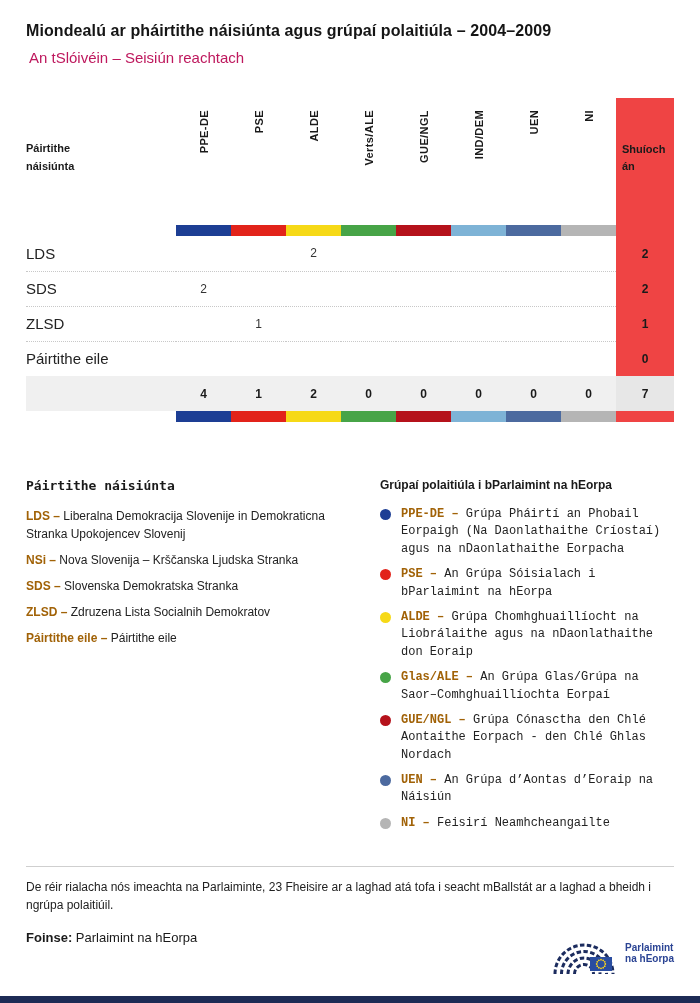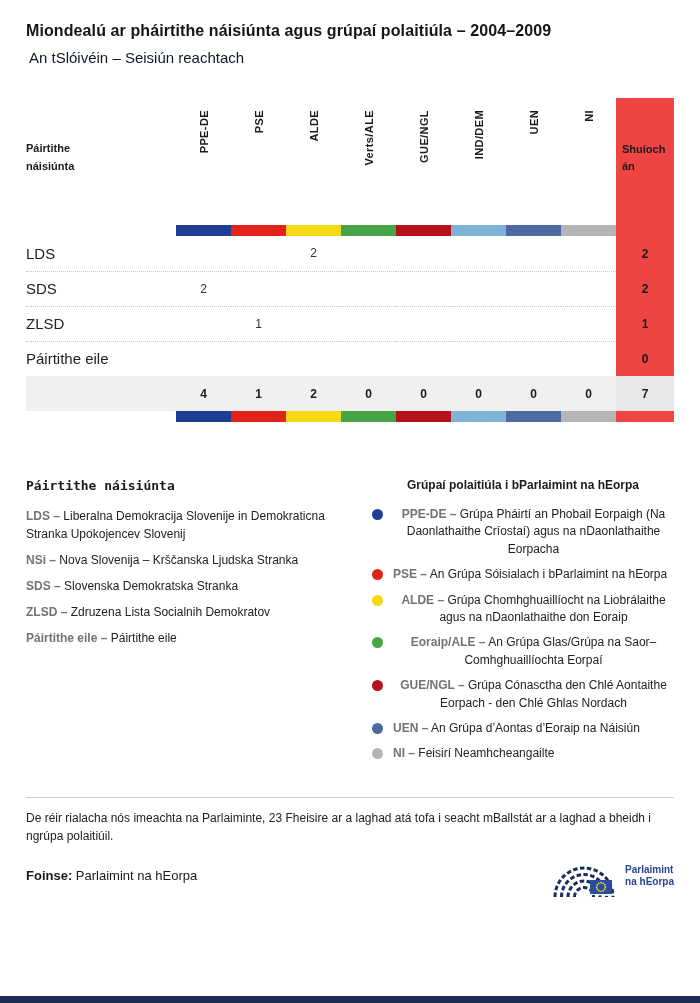--- a/index.html
+++ b/index.html
@@ -2,21 +2,21 @@
 <html><head>
 <meta charset="utf-8">
 <style>
   html,body { margin:0; padding:0; background:#ffffff; }
   .page {
     position:relative; width:700px; height:1003px; box-sizing:border-box;
     padding:22px 26px 8px; overflow:hidden; background:#fff;
     font-family:"Liberation Sans", sans-serif; color:#222;
   }
   h1.title { margin:0; font-size:16px; font-weight:700; color:#151515; letter-spacing:.1px; }
-  h2.subtitle { margin:9px 0 0 3px; font-size:15px; font-weight:400; color:#0f172a; }
+  h2.subtitle { margin:9px 0 0 3px; font-size:15px; font-weight:400; color:#be185d; }
 
   table.grid { border-collapse:collapse; table-layout:fixed; width:648px; margin-top:32px; }
   table.grid td { padding:0; vertical-align:middle; }
   col.c-name { width:150px; } col.c-grp { width:55px; } col.c-seat { width:58px; }
 
   .head-row td { vertical-align:bottom; }
   .vwrap { height:127px; display:flex; justify-content:center; align-items:flex-start;
            padding-top:12px; box-sizing:border-box; }
   .vtext { writing-mode:vertical-rl; transform:rotate(180deg); font-size:11px; font-weight:700;
            color:#1a1a1a; letter-spacing:.4px; white-space:nowrap; }
@@ -36,34 +36,34 @@
   .num { text-align:center; font-size:12px; color:#333; }
   .seats-num { text-align:center; font-size:12px; font-weight:700; color:#1a1a1a; }
 
   .totals-row { height:35px; }
   .totals-row td { background:#f0f0f0; }
   .totals-row td.num { font-weight:700; color:#1a1a1a; }
   .totals-row td.seats-col { background:#e7e7e7; }
 
   .legends { display:flex; margin-top:56px; }
   .legend-left { width:334px; flex:none; }
-  .legend-right { flex:1; margin-left:12px;text-align:center; }
+  .legend-right { flex:1; margin-left:20px; }
   .legend-left h3 { margin:0 0 14px; font-family:"DejaVu Sans Mono", monospace; font-size:13px;
                     font-weight:700; color:#1a1a1a; }
   .legend-right h3 { margin:0 0 14px; font-size:12px; font-weight:700; color:#1a1a1a; }
   .pitem { margin:0 0 8px; font-size:12px; line-height:1.5; color:#222; }
-  .pitem b, .gitem b { color:#737373; }
+  .pitem b, .gitem b { color:#a16207; }
   .gitem { display:flex; margin-bottom:8px; }
   .dot { width:11px; height:11px; border-radius:50%; flex:none; margin:3px 10px 0 0; }
-  .gitem .txt { margin:0; font-size:12px; line-height:1.45; color:#222; }
+  .gitem .txt { margin:0; font-size:12px; line-height:1.45; color:#222;font-family:Liberation Mono, monospace; }
 
   hr.rule { border:none; border-top:1px solid #cfcfcf; margin:26px 0 0; }
   .footnote { margin:11px 0 0; font-size:12px; line-height:1.5; color:#222; max-width:655px; }
 
-  .source-row { display:flex; justify-content:space-between; align-items:center; margin-top:8px; }
+  .source-row { display:flex; justify-content:space-between; margin-top:16px; }
   .source { margin:0; font-size:13px; color:#1a1a1a; }
   .logo { display:flex; align-items:center; }
   .logo-text { margin-left:9px; font-size:10px; font-weight:700; color:#2b4494; line-height:1.15; }
 
   .bottom-bar { position:absolute; left:0; bottom:0; width:700px; height:7px; background:#1d2b55; }
 </style>
 </head>
 <body>
 
 <div class="page">
@@ -281,21 +281,21 @@
       <div class="gitem">
         <span class="dot" style="background: rgb(226, 35, 26);"></span>
         <p class="txt"><b>PSE –</b> <span>An Grúpa Sóisialach i bParlaimint na hEorpa</span></p>
       </div>
       <div class="gitem">
         <span class="dot" style="background: rgb(246, 217, 23);"></span>
         <p class="txt"><b>ALDE –</b> <span>Grúpa Chomhghuaillíocht na Liobrálaithe agus na nDaonlathaithe don Eoraip</span></p>
       </div>
       <div class="gitem">
         <span class="dot" style="background: rgb(71, 164, 71);"></span>
-        <p class="txt"><b>Eoraip/ALE –</b> <span>An Grúpa Glas/Grúpa na Saor–Comhghuaillíochta Eorpaí</span></p>
+        <p class="txt"><b>Glas/ALE –</b> <span>An Grúpa Glas/Grúpa na Saor–Comhghuaillíochta Eorpaí</span></p>
       </div>
       <div class="gitem">
         <span class="dot" style="background: rgb(181, 18, 27);"></span>
         <p class="txt"><b>GUE/NGL –</b> <span>Grúpa Cónasctha den Chlé Aontaithe Eorpach - den Chlé Ghlas Nordach</span></p>
       </div>
       <div class="gitem">
         <span class="dot" style="background: rgb(76, 106, 159);"></span>
         <p class="txt"><b>UEN –</b> <span>An Grúpa d’Aontas d’Eoraip na Náisiún</span></p>
       </div>
       <div class="gitem">

